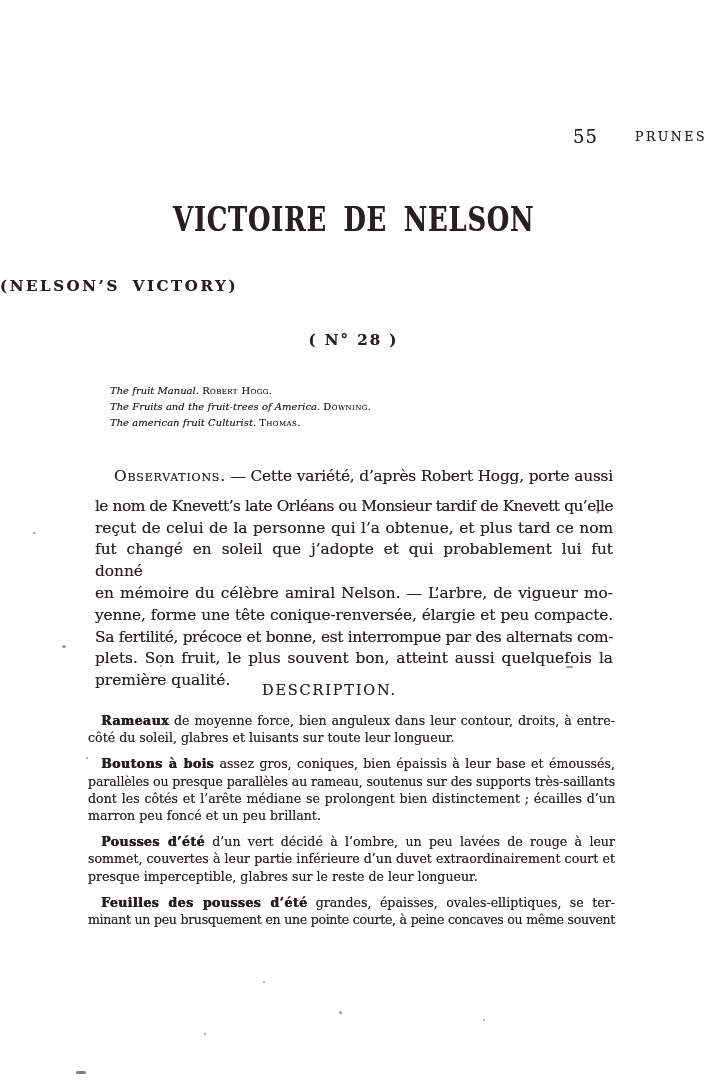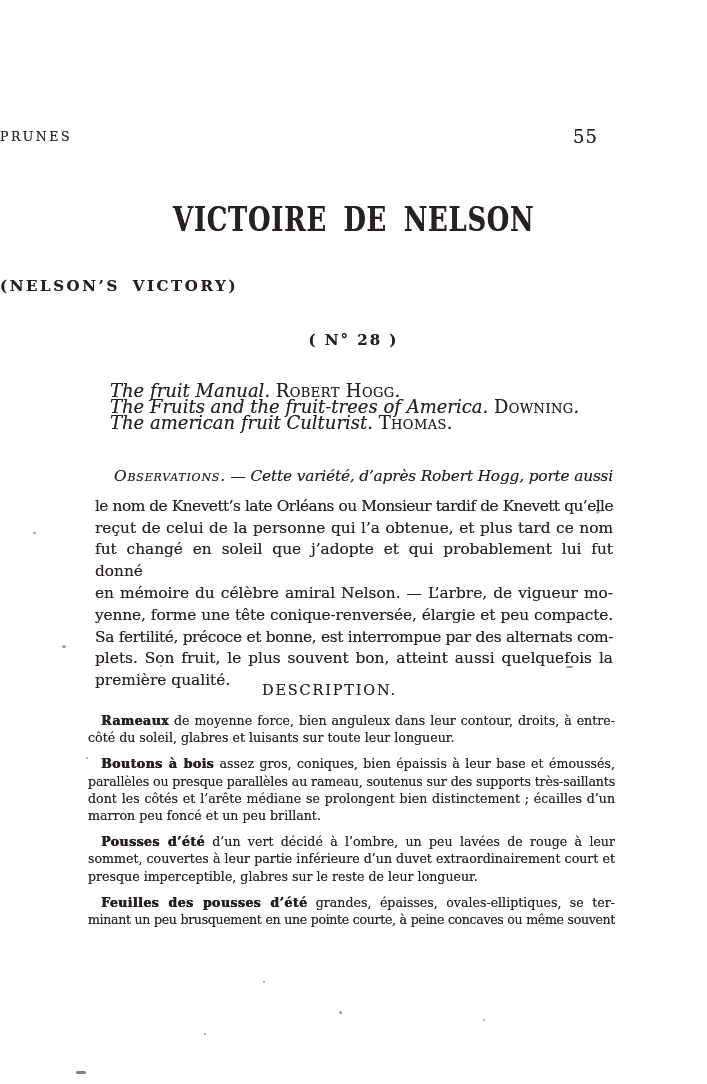--- a/index.html
+++ b/index.html
@@ -12,21 +12,21 @@
     width:707px;height:1084px;
     background:var(--paper);
     color:var(--ink);
     font-family:"DejaVu Serif", serif;
     overflow:hidden;
     text-shadow:0 0 .45px rgba(35,28,25,.55);
   }
   
   .running-title{
     position:absolute;top:129px;left:0;right:0;
-    text-align:left;
+    text-align:right;
     font-size:12.5px;letter-spacing:2.5px;
   }
   .page-number{
     position:absolute;top:126px;right:109px;
     font-size:18px;letter-spacing:1px;
   }
   
   .title-row{position:absolute;top:201px;left:0;right:0;text-align:center;}
   .main-title{
     display:inline-block;
@@ -40,21 +40,21 @@
     display:inline-block;
     font-size:15px;font-weight:bold;
     letter-spacing:2.6px;word-spacing:5px;white-space:nowrap;
   }
   .number-row{position:absolute;top:330px;left:0;right:0;text-align:center;}
   .number-label{
     display:inline-block;
     font-size:15px;font-weight:bold;letter-spacing:2px;white-space:nowrap;
   }
   
-  .references{position:absolute;top:383px;left:110px;font-size:18px;line-height:16px;}
+  .references{position:absolute;top:383px;left:110px;font-size:10px;line-height:16px;}
   .ref-title{font-style:italic;}
   .ref-author{font-variant:small-caps;letter-spacing:.4px;}
   
   .observations{
     position:absolute;top:466px;left:95px;width:518px;
     font-size:15.4px;line-height:21.8px;
   }
   .obs-lead{font-variant:small-caps;letter-spacing:.8px;}
   .observations .first{padding-left:19px;}
   
@@ -103,21 +103,21 @@
     <span class="number-label">( N° 28 )</span>
   </div>
 
   <div class="references">
       <div class="ref-line"><span class="ref-title">The fruit Manual. </span><span class="ref-author">Robert Hogg.</span></div>
       <div class="ref-line"><span class="ref-title">The Fruits and the fruit-trees of America. </span><span class="ref-author">Downing.</span></div>
       <div class="ref-line"><span class="ref-title">The american fruit Culturist. </span><span class="ref-author">Thomas.</span></div>
     </div>
 
   <div class="observations">
-      <div class="jline first" style="letter-spacing: -0.2px; font-style: italic;"><span class="obs-lead">Observations.</span> — Cette variété, d’après Robert Hogg, porte aussi</div>
+      <div class="jline first" style="letter-spacing: -0.2px;"><span class="obs-lead">Observations.</span> — Cette variété, d’après Robert Hogg, porte aussi</div>
       <div class="jline" style="letter-spacing: -0.55px; margin-top: 8px;">le nom de Knevett’s late Orléans ou Monsieur tardif de Knevett qu’elle</div>
       <div class="jline">reçut de celui de la personne qui l’a obtenue, et plus tard ce nom</div>
       <div class="jline" style="letter-spacing: -0.05px;">fut changé en soleil que j’adopte et qui probablement lui fut donné</div>
       <div class="jline">en mémoire du célèbre amiral Nelson. — L’arbre, de vigueur mo-</div>
       <div class="jline" style="letter-spacing: -0.15px;">yenne, forme une tête conique-renversée, élargie et peu compacte.</div>
       <div class="jline" style="letter-spacing: -0.4px;">Sa fertilité, précoce et bonne, est interrompue par des alternats com-</div>
       <div class="jline">plets. Son fruit, le plus souvent bon, atteint aussi quelquefois la</div>
       <div class="jline lastline">première qualité.</div>
     </div>
 

